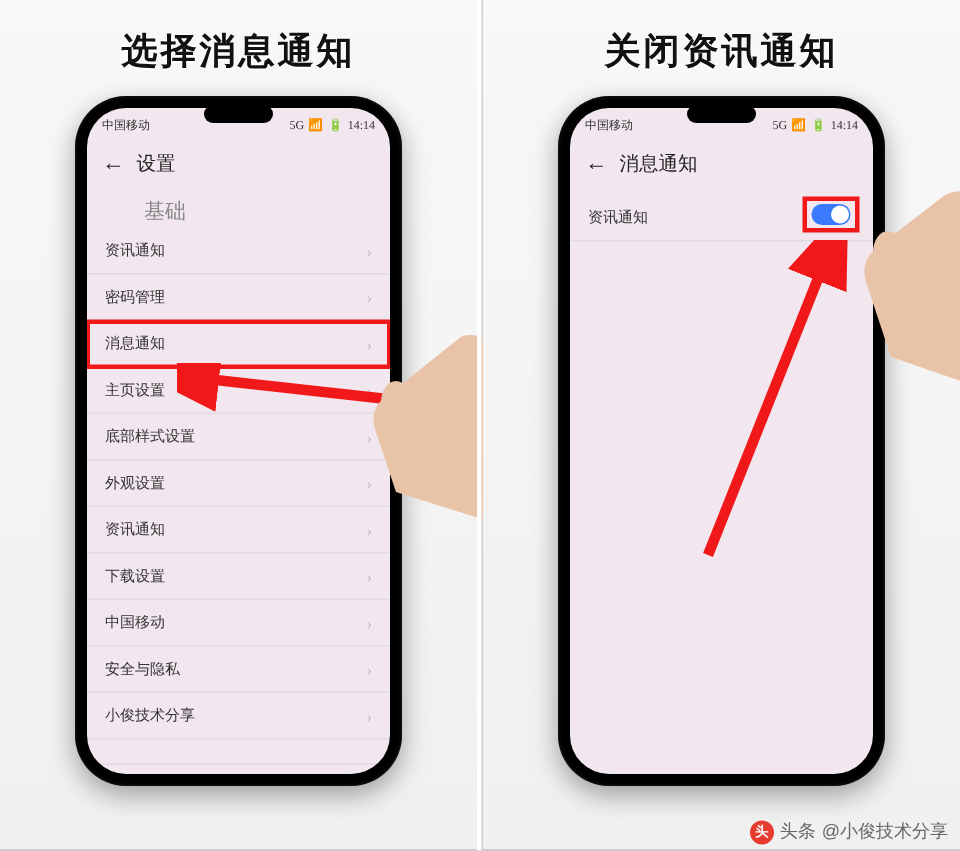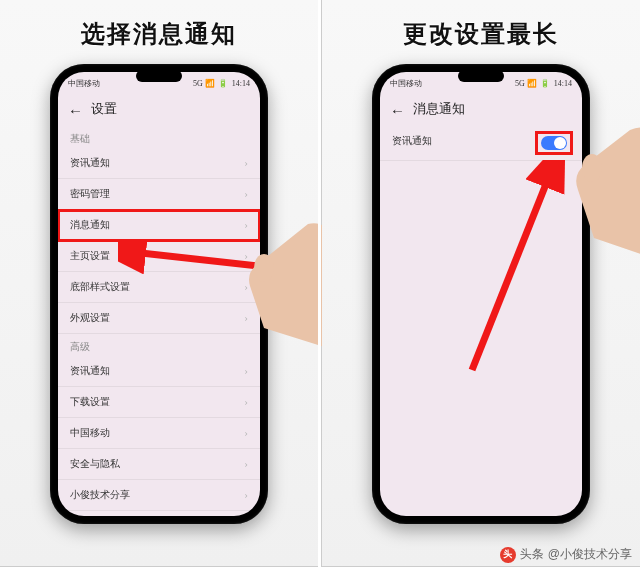--- a/index.html
+++ b/index.html
@@ -64,24 +64,24 @@
     padding: 0 10px; font-size: 8px; color: #333;
   }
   .status-right { display: flex; gap: 3px; align-items: center; }
   .titlebar {
     display: flex; align-items: center; gap: 8px;
     padding: 6px 10px 8px 10px;
     font-size: 13px; font-weight: 500; color: #222;
   }
   .back { font-size: 15px; line-height: 1; }
   .section-label {
-    font-size: 10px; color: #888; padding: 6px 12px 2px 12px;
+    font-size: 14px; color: #888; padding: 6px 12px 2px 12px; margin-left: 26px;
   }
   .row {
-    display: flex; align-items: flex-start; justify-content: space-between;
+    display: flex; align-items: flex-end; justify-content: space-between;
     padding: 8px 12px;
     font-size: 10px; color: #333;
     border-bottom: 1px solid rgba(0,0,0,0.06);
   }
   .row .chev { color: #bbb; font-size: 11px; }
   .highlight { outline: 3px solid #f01818; outline-offset: -2px; }
   .toggle {
     width: 26px; height: 14px; border-radius: 7px;
     background: #3a7afe; position: relative;
   }
@@ -149,21 +149,20 @@
             <span class="chev">›</span>
           </div>
           <div class="row">
             <span>底部样式设置</span>
             <span class="chev">›</span>
           </div>
           <div class="row">
             <span>外观设置</span>
             <span class="chev">›</span>
           </div>
-          <div class="section-label">高级</div>
           <div class="row">
             <span>资讯通知</span>
             <span class="chev">›</span>
           </div>
           <div class="row">
             <span>下载设置</span>
             <span class="chev">›</span>
           </div>
           <div class="row">
             <span>中国移动</span>
@@ -191,21 +190,21 @@
   </svg>
   <svg class="hand" style="right:-18px; top:210px;" viewBox="0 0 120 140">
     <path d="M118,140 L118,30 Q110,10 92,14 L42,54 Q30,62 34,76 L48,118 Z" fill="#e9c3a8"></path>
     <ellipse cx="48" cy="58" rx="10" ry="14" fill="#e9c3a8"></ellipse>
   </svg>
 </div>
 
 <div class="divider"></div>
 
 <div class="panel" id="panel-right">
-  <div class="caption">更改设置最长</div>
+  <div class="caption">关闭资讯通知</div>
   <div class="phone">
     <div class="notch"></div>
     <div class="screen">
       <div class="statusbar">
         <span>中国移动</span>
         <div class="status-right">
           <span>5G</span>
           <span>📶</span>
           <span>🔋</span>
           <span>14:14</span>

